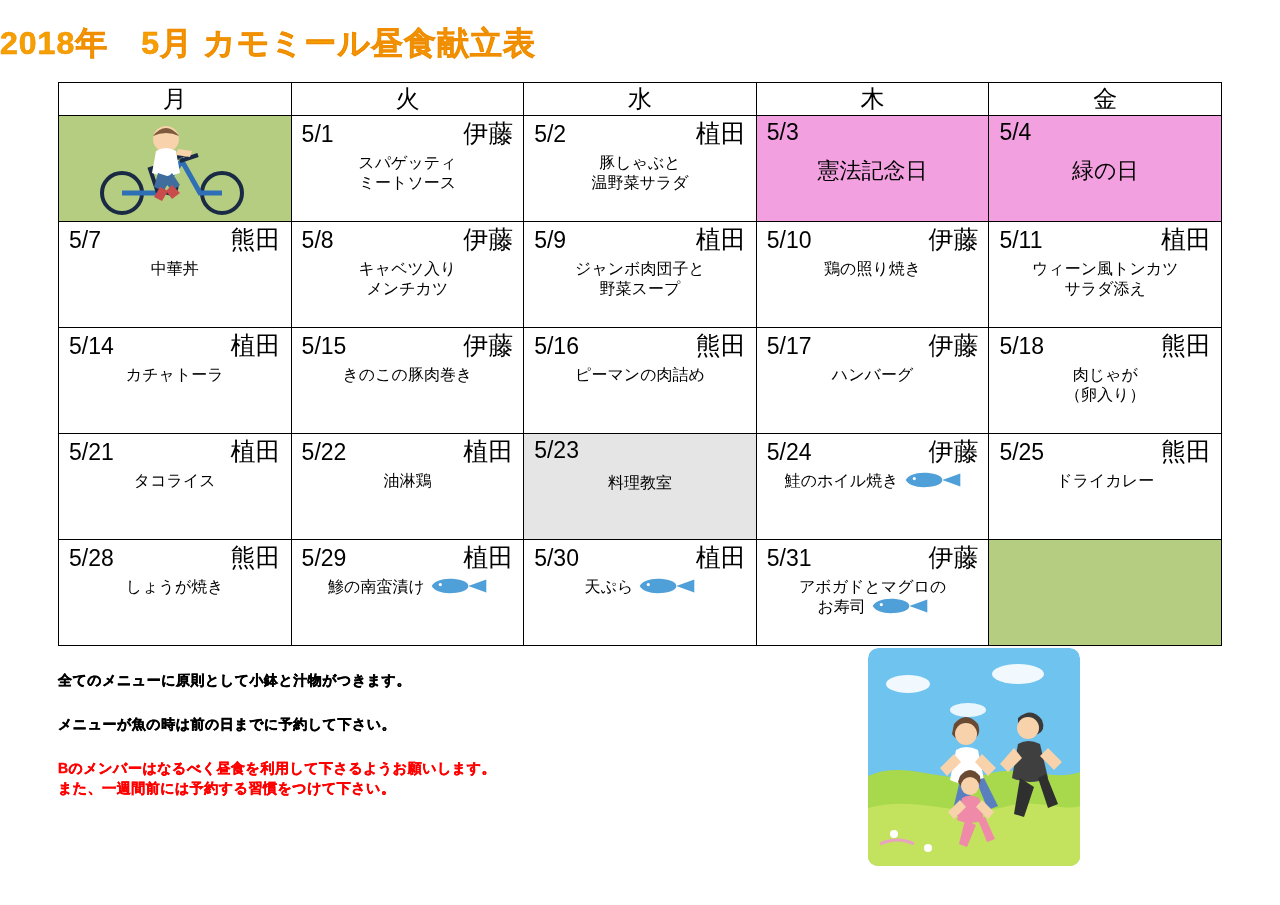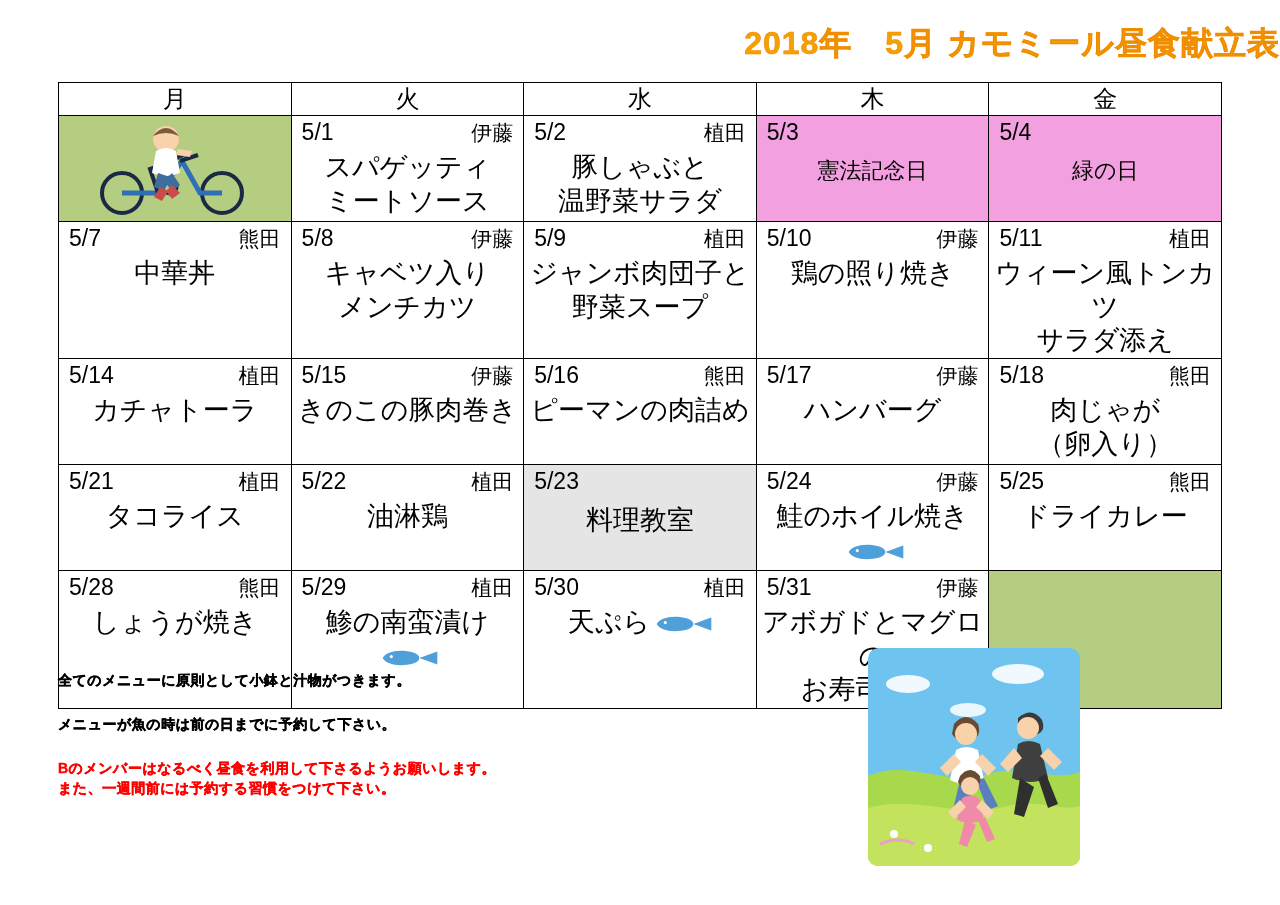--- a/index.html
+++ b/index.html
@@ -5,21 +5,21 @@
   html,body{margin:0;padding:0;}
   body{
     width:1280px;height:905px;
     background:#ffffff;
     font-family:"Liberation Sans","DejaVu Sans",sans-serif;
     position:relative;
     overflow:hidden;
   }
   #title{
     position:absolute;top:22px;left:0;width:1280px;
-    text-align:right;
+    text-align:left;
     font-size:32px;
     font-weight:bold;
     color:#f5a000;
     letter-spacing:1px;
     -webkit-text-stroke:0.6px #f08c00;
   }
   table.cal{
     position:absolute;
     top:82px;left:58px;
     width:1164px;
@@ -46,24 +46,24 @@
     display:flex;
     justify-content:space-between;
     align-items:baseline;
     padding:2px 10px 0 10px;
     font-size:23px;
     line-height:1.25;
     color:#000;
     text-align:center;
   }
   .dayhead .date{white-space:nowrap;}
-  .dayhead .staff{white-space:nowrap;font-size:21px;}
+  .dayhead .staff{white-space:nowrap;font-size:25px;}
   .menu{
     text-align:center;
-    font-size:27px;
+    font-size:16px;
     line-height:1.25;
     padding:4px 4px 0 4px;
     color:#000;
     word-break:break-all;
   }
   .menu .line{display:block;}
   td.holiday{background:#f2a0e0;}
   td.holiday .dayhead{justify-content:flex-start;}
   td.holiday .menu{font-size:22px;padding-top:10px;}
   td.special{background:#e5e5e5;}

